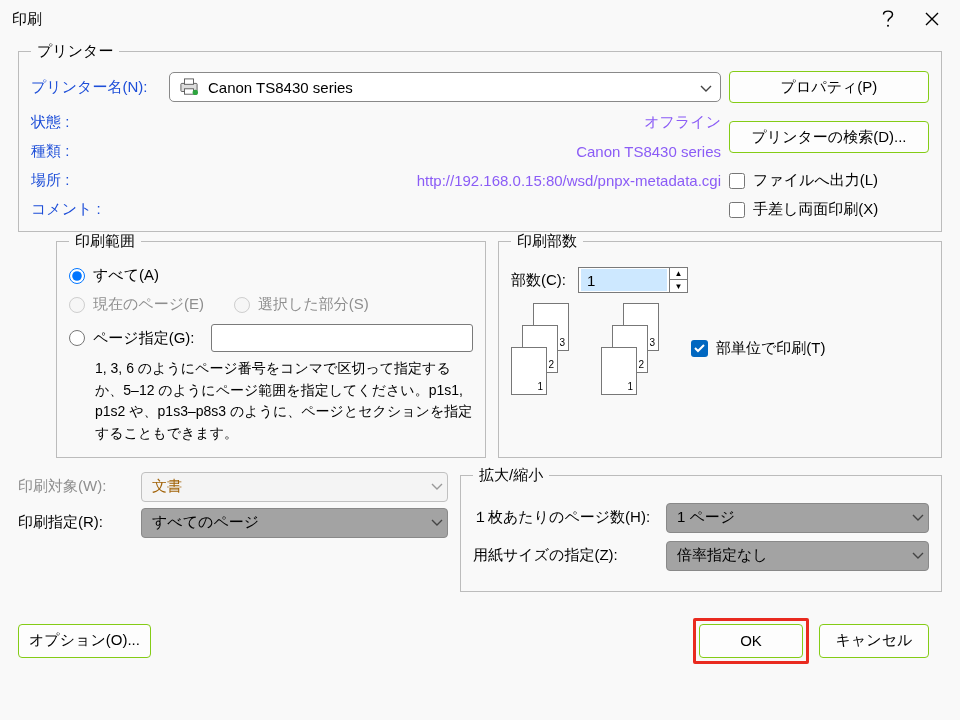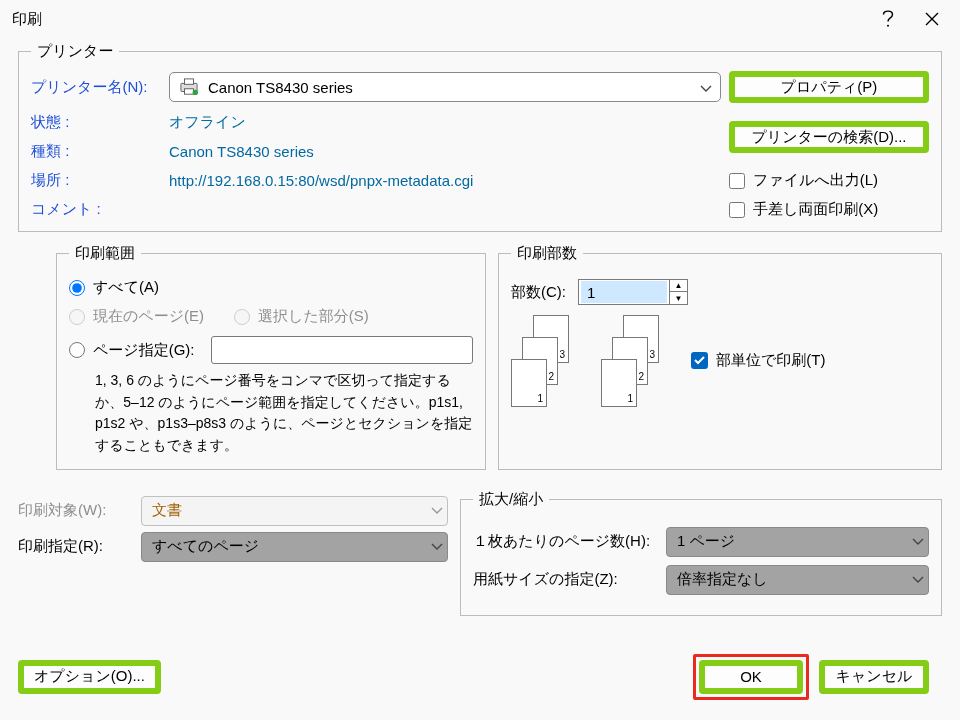--- a/index.html
+++ b/index.html
@@ -3,29 +3,29 @@
 <meta charset="utf-8">
 <style>
 * { box-sizing: border-box; margin: 0; padding: 0; font-family: "Yu Gothic UI", "Meiryo", sans-serif; font-size: 15px; }
 body { background: #f9f9f9; width: 960px; height: 720px; overflow: hidden; color: #000; }
 .titlebar { display: flex; align-items: center; height: 38px; padding: 0 6px 0 12px; background: #f9f9f9; }
 .titlebar .title { flex: 1; font-family: Liberation Serif, serif; }
 .titlebar .tb-btn { width: 44px; height: 30px; display: flex; align-items: center; justify-content: center; font-size: 16px; cursor: default; }
 .titlebar .close svg, .titlebar .help svg { display:block; }
 .content { padding: 4px 18px 10px 18px; }
 
-fieldset { border: 1px solid #bcbcbc; border-radius: 0; margin-bottom: 12px; padding: 10px 12px 12px 12px; position: relative; }
+fieldset { border: 1px solid #bcbcbc; border-radius: 0; margin-bottom: 0; padding: 10px 12px 12px 12px; position: relative; }
 legend { padding: 0 6px; color: #000; }
 
 .printer-grid { display: grid; grid-template-columns: 130px 1fr 200px; column-gap: 8px; row-gap: 10px; align-items: center; }
 .plabel { color: #1d4ed8; }
-.pvalue { color: #0369a1; }
+.pvalue { color: #8b5cf6; text-align: right; }
 .select { display:flex; align-items:center; border: 1px solid #898989; border-radius: 5px; background:#fff; height: 30px; padding: 0 4px 0 8px; }
 .select .chev { width: 20px; text-align: center; }
-.button { border: 6px solid #84cc16; background: #fdfdfd; border-radius: 4px; height: 32px; display:flex; align-items:center; justify-content:center; cursor:default; padding:0 10px; }
+.button { border: 1px solid #84cc16; background: #fdfdfd; border-radius: 4px; height: 32px; display:flex; align-items:center; justify-content:center; cursor:default; padding:0 10px; }
 
 .chk { display:flex; align-items:center; gap:8px; }
 .chk input { width:16px; height:16px; }
 
 .mid { display:flex; gap:12px;padding-left:38px; }
 .mid > fieldset { flex:1; }
 
 .radio-row { display:flex; align-items:center; gap:8px; margin:5px 0; }
 .radio-row input[type=radio] { width:16px; height:16px; }
 .disabled { color:#8e8e8e; }

